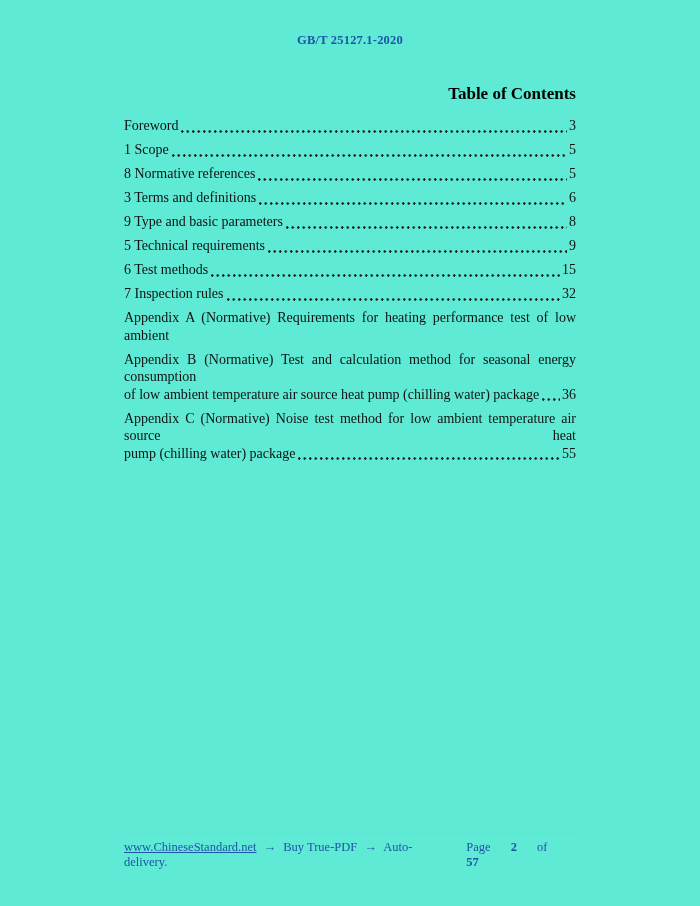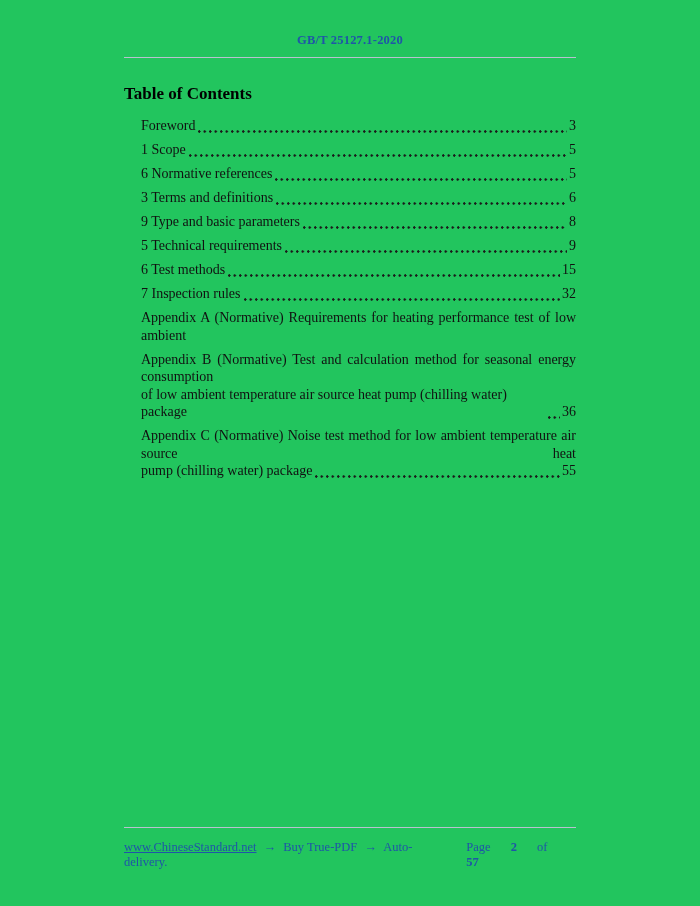--- a/index.html
+++ b/index.html
@@ -11,21 +11,21 @@
     margin:0;
     padding:0;
     background:#ffffff;
     font-family:"Liberation Serif","DejaVu Serif",serif;
     color:var(--ink);
   }
   .page{
     position:relative;
     width:700px;
     height:906px;
-    background:#22c55e;
+    background:#5eead4;
     overflow:hidden;
     margin:0 auto;
   }
   .doc-header{
     position:absolute;
     top:33px;
     left:124px;
     right:124px;
     text-align:center;
     font-size:12.5px;
@@ -40,34 +40,33 @@
     right:124px;
     border:none;
     border-top:1px solid var(--rule);
     margin:0;
   }
   .page-title{
     position:absolute;
     top:84px;
     left:124px;
     right:124px;
-    text-align:left;
+    text-align:right;
     font-size:17px;
     font-weight:bold;
     margin:0;
     color:#000;
   }
   .toc{
     position:absolute;
     top:117px;
     left:124px;
     right:124px;
     font-size:14px;
     line-height:17.5px;
-    margin-left:17px;
   }
   .toc-entry{
     margin-bottom:6.5px;
   }
   .toc-line{
     text-align:justify;
     text-align-last:justify;
   }
   .toc-lastline{
     display:flex;
@@ -88,21 +87,21 @@
   }
   .toc-page{
     flex:0 0 auto;
   }
   .doc-footer{
     position:absolute;
     left:124px;
     right:124px;
     bottom:36px;
     border-top:1px solid var(--rule);
-    padding-top:12px;
+    padding-top:0;
     display:flex;
     justify-content:space-between;
     align-items:baseline;
     font-size:12.5px;
     color:var(--accent);
   }
   .footer-left span{ margin-right:4px; }
   .footer-site{
     text-decoration:underline;
     cursor:pointer;
@@ -131,21 +130,21 @@
       </div>
       <div class="toc-entry">
         <div class="toc-lastline">
           <span class="toc-label">1 Scope</span>
           <span class="toc-dots"></span>
           <span class="toc-page">5</span>
         </div>
       </div>
       <div class="toc-entry">
         <div class="toc-lastline">
-          <span class="toc-label">6 Normative references</span>
+          <span class="toc-label">8 Normative references</span>
           <span class="toc-dots"></span>
           <span class="toc-page">5</span>
         </div>
       </div>
       <div class="toc-entry">
         <div class="toc-lastline">
           <span class="toc-label">3 Terms and definitions</span>
           <span class="toc-dots"></span>
           <span class="toc-page">6</span>
         </div>

